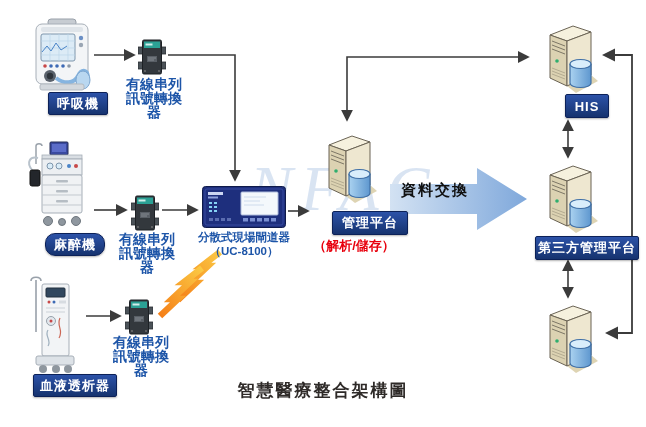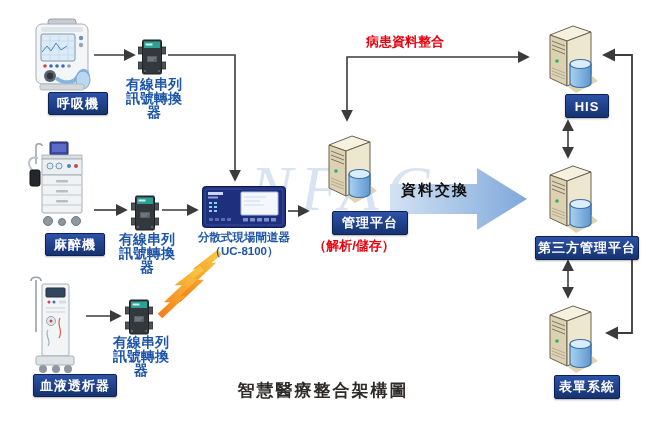--- a/index.html
+++ b/index.html
@@ -249,21 +249,21 @@
         <use href="#sym-server"></use>
       </svg>
   </div>
   <div class="icon" style="left:536px;top:300px;width:62px;height:78px;">
     <svg width="62" height="78">
         <use href="#sym-server"></use>
       </svg>
   </div>
 
   <div class="navbox" style="left:33px;top:92px;width:58px;height:21px;">呼吸機</div>
-  <div class="navbox" style="left:30px;top:233px;width:58px;height:21px;">麻醉機</div>
+  <div class="navbox" style="left:30px;top:233px;width:58px;height:21px;border-radius:10px;">麻醉機</div>
   <div class="navbox" style="left:18px;top:374px;width:82px;height:21px;">血液透析器</div>
 
   <div class="convlabel" style="left:124px;top:77px;width:60px;">
     <span>有線串列</span>
     <span>訊號轉換器</span>
   </div>
   <div class="convlabel" style="left:117px;top:232px;width:60px;">
     <span>有線串列</span>
     <span>訊號轉換器</span>
   </div>
@@ -275,20 +275,18 @@
   <div class="gwlabel" style="left:192px;top:230px;width:104px;">
     <span>分散式現場閘道器</span>
     <span>（UC-8100）</span>
   </div>
 
   <div class="navbox" style="left:317px;top:211px;width:74px;height:22px;">管理平台</div>
   <div class="redtext" style="left:303px;top:237px;width:102px;">（解析/儲存）</div>
 
   <div class="navbox" style="left:550px;top:94px;width:42px;height:22px;">HIS</div>
   <div class="navbox" style="left:520px;top:236px;width:102px;height:22px;">第三方管理平台</div>
-  <div class="navbox" style="left:539px;top:375px;width:64px;height:22px;">表單系統</div>
-
-  <div class="redtext" style="left:355px;top:33px;width:100px;">病患資料整合</div>
+
   <div class="exchange" style="left:401px;top:181px;">資料交換</div>
 
   <div class="title" style="left:233px;top:379px;width:180px;">智慧醫療整合架構圖</div>
 
 </div>
 
 </body></html>

